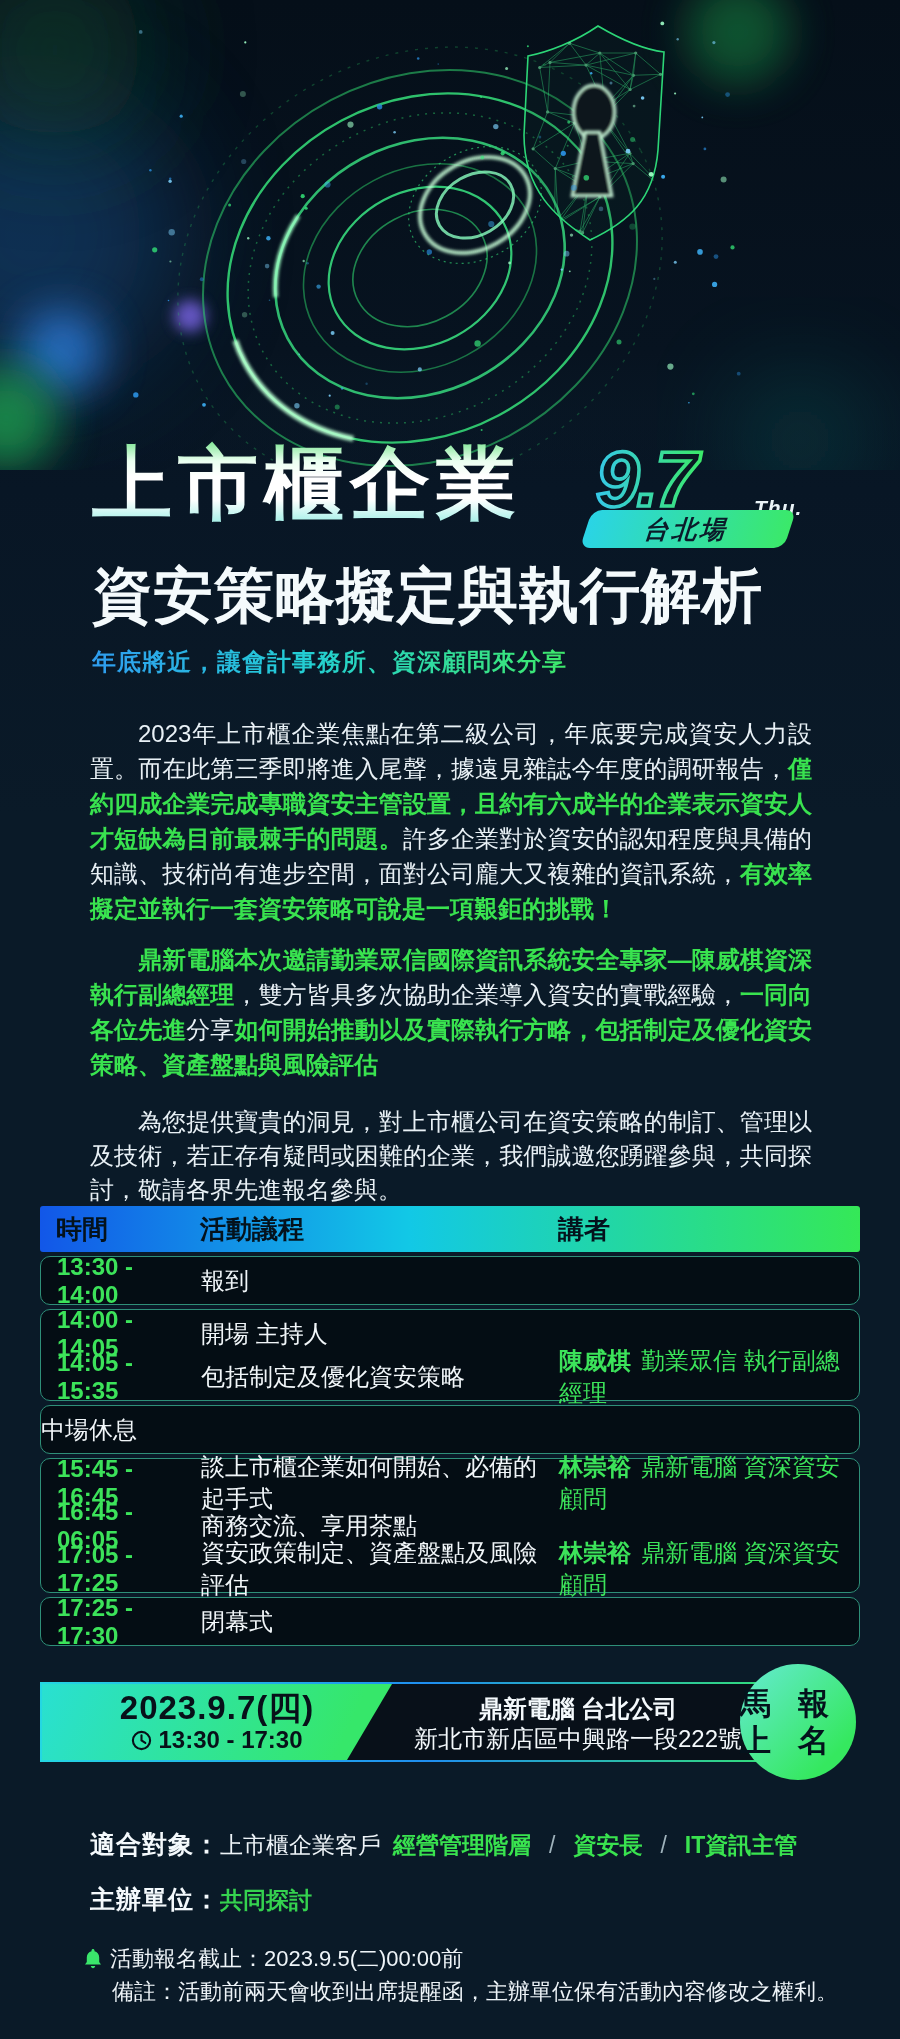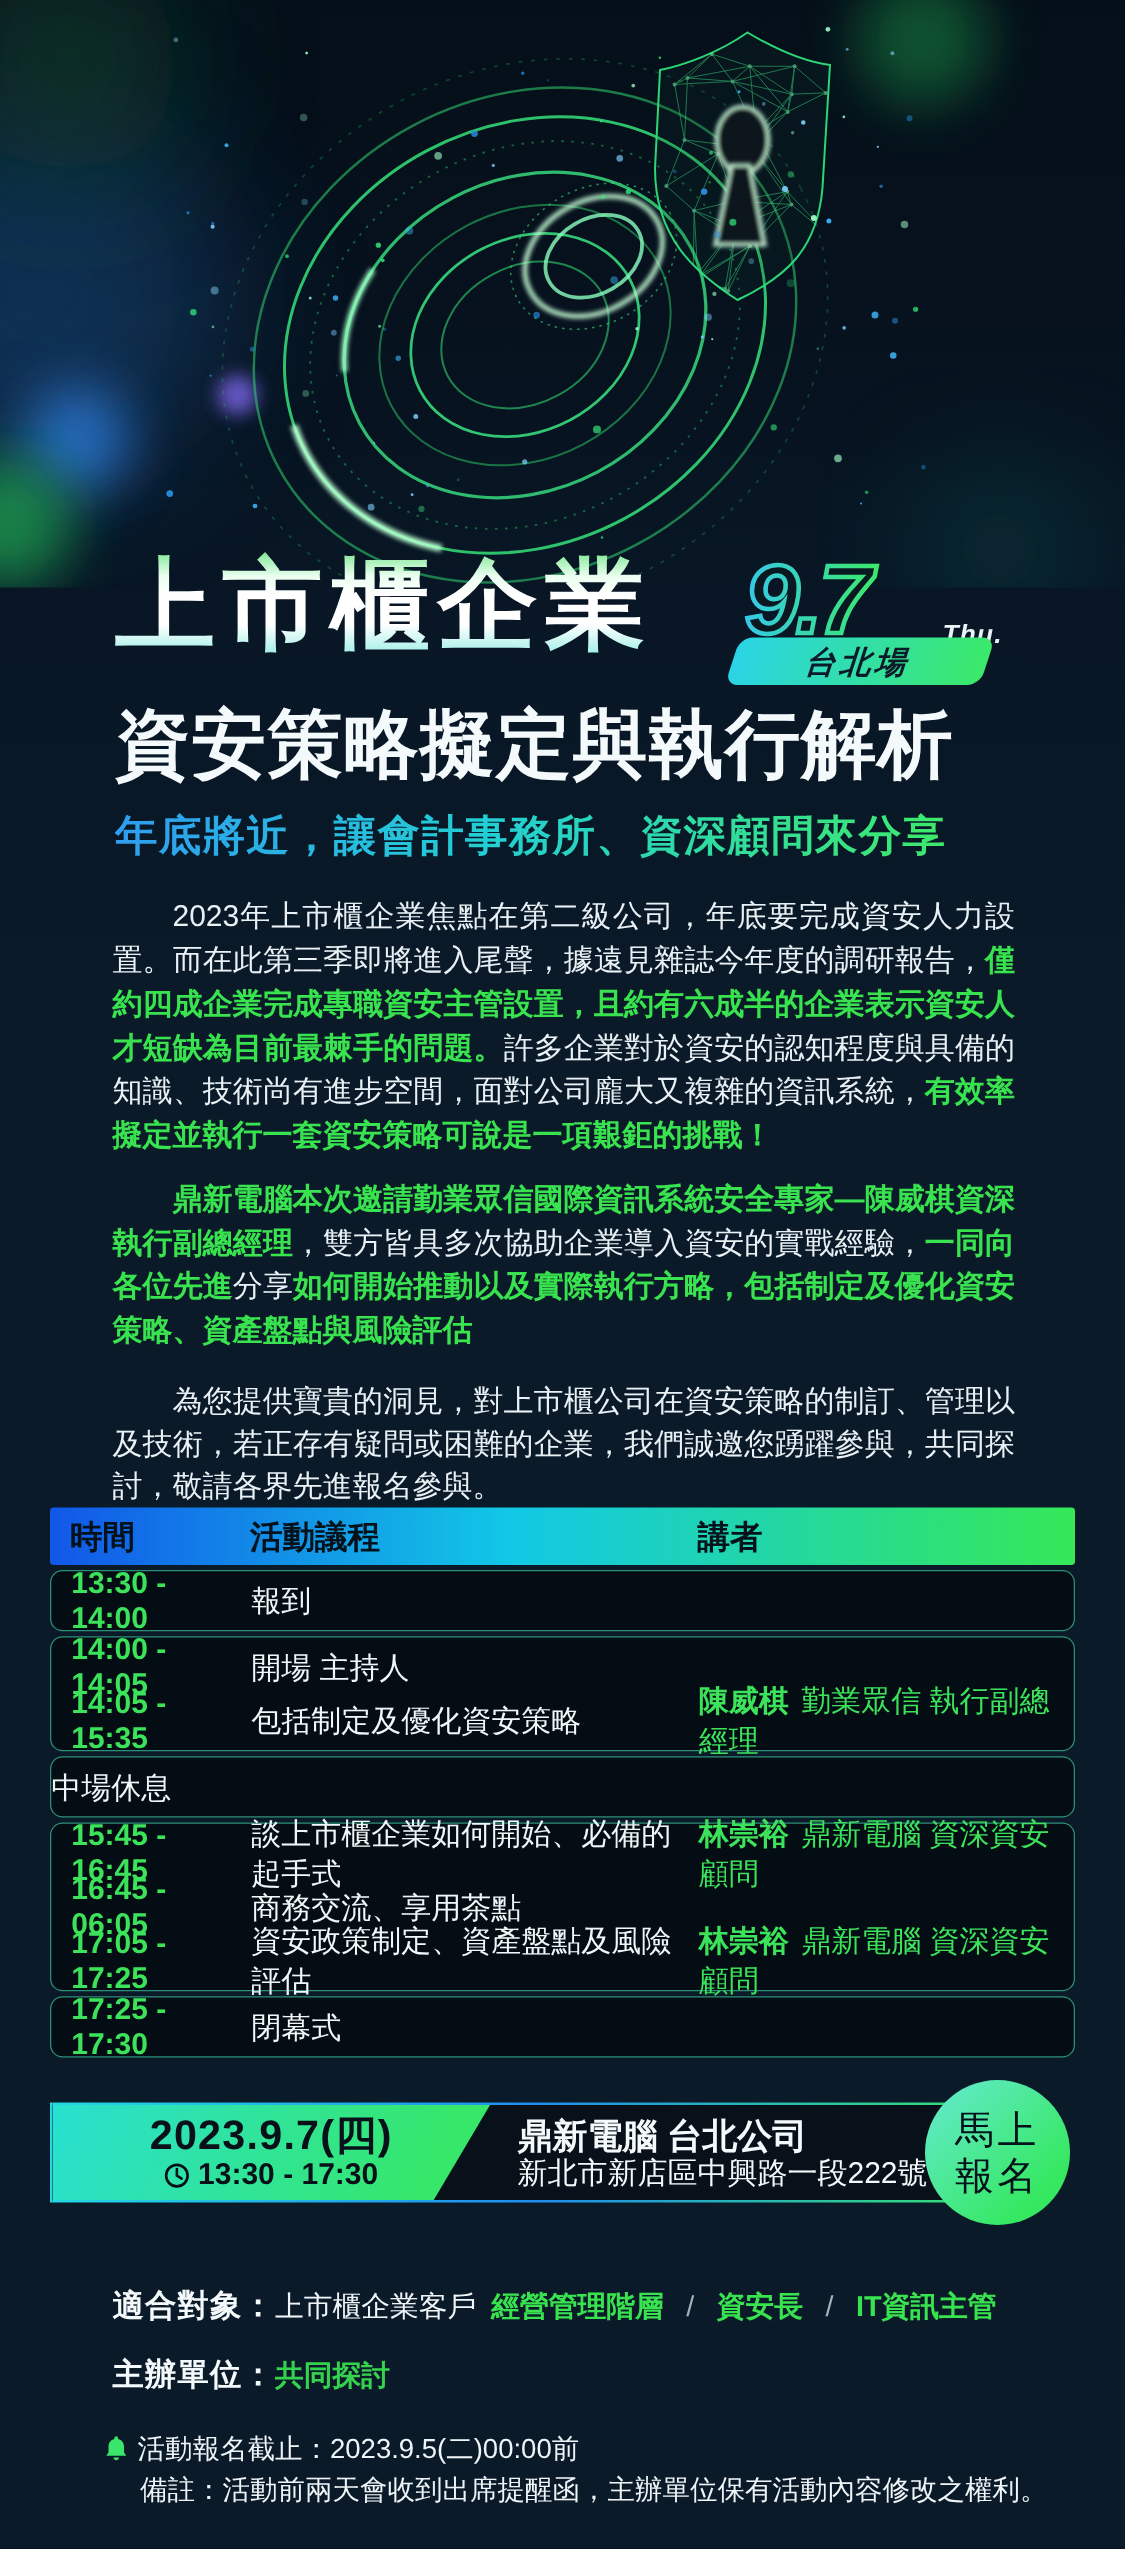--- a/index.html
+++ b/index.html
@@ -27,21 +27,21 @@
     border-radius:10px;transform:skewX(-18deg);
     display:flex;align-items:center;justify-content:center;
   }
   .loc-pill span{font-size:25px;font-weight:900;color:#0b1b2a;letter-spacing:3px;}
   .subtitle{
     position:absolute;left:92px;top:556px;margin:0;width:740px;
     font-size:60px;font-weight:900;color:#f4fafc;letter-spacing:1px;white-space:nowrap;
   }
   .tagline{
     position:absolute;left:92px;top:646px;margin:0;
-    font-size:34px;font-weight:800;letter-spacing:1px;white-space:nowrap;
+    font-size:24px;font-weight:800;letter-spacing:1px;white-space:nowrap;
     background:linear-gradient(90deg,#2f9df0 0%,#23cfd4 45%,#3ee96a 100%);
     -webkit-background-clip:text;background-clip:text;color:transparent;
   }
   
   .intro{position:absolute;left:90px;width:722px;margin:0;
     font-size:24px;line-height:35px;text-align:justify;color:#e9f1f6;text-indent:2em;}
   .p1{top:716px;} .p2{top:942px;} .p3{top:1105px;line-height:34px;}
   .hl{color:#39e34f;font-weight:700;}
   
   .agenda{position:absolute;left:40px;top:1206px;width:820px;}
@@ -72,28 +72,28 @@
   .banner-left{
     position:absolute;left:0;top:0;bottom:0;width:350px;
     background:linear-gradient(115deg,#29e0d2 0%,#36e76a 85%);
     clip-path:polygon(0 0,100% 0,calc(100% - 45px) 100%,0 100%);
     display:flex;flex-direction:column;align-items:center;justify-content:center;
     color:#081019;
   }
   .banner-date{font-size:33px;font-weight:900;letter-spacing:1px;line-height:1.1;}
   .banner-time{display:flex;align-items:center;gap:6px;font-size:24px;font-weight:800;}
   .banner-venue{position:absolute;left:372px;top:10px;color:#f4f9fc;}
-  .venue-name{font-size:28px;font-weight:800;line-height:30px;}
+  .venue-name{font-size:24px;font-weight:800;line-height:30px;text-align:center;}
   .venue-addr{font-size:24px;line-height:30px;}
   .cta{
     position:absolute;right:-42px;top:50%;transform:translateY(-50%);
     width:116px;height:116px;border-radius:50%;
     background:linear-gradient(135deg,#66ead4 0%,#35e85f 80%);
-    display:flex;flex-direction:column;align-items:center;justify-content:center;
-    color:#04121c;font-size:31px;font-weight:400;line-height:1.2;letter-spacing:3px;
+    display:flex;flex-direction:row;align-items:center;justify-content:center;
+    color:#04121c;font-size:31px;font-weight:700;line-height:1.2;letter-spacing:3px;
     cursor:pointer;
   }
   
   .meta{position:absolute;left:90px;width:740px;font-size:23px;}
   .meta-row{display:flex;align-items:baseline;margin-bottom:22px;}
   .meta-label{color:#f4f9fc;font-weight:900;font-size:25px;min-width:128px;letter-spacing:1px;}
   .meta-plain{color:#eef4f8;margin-right:12px;}
   .meta-green{color:#39e34f;font-weight:800;}
   .meta-sep{color:#9fb3bc;margin:0 18px;}
   .org-green{color:#35d24f;font-weight:700;}

